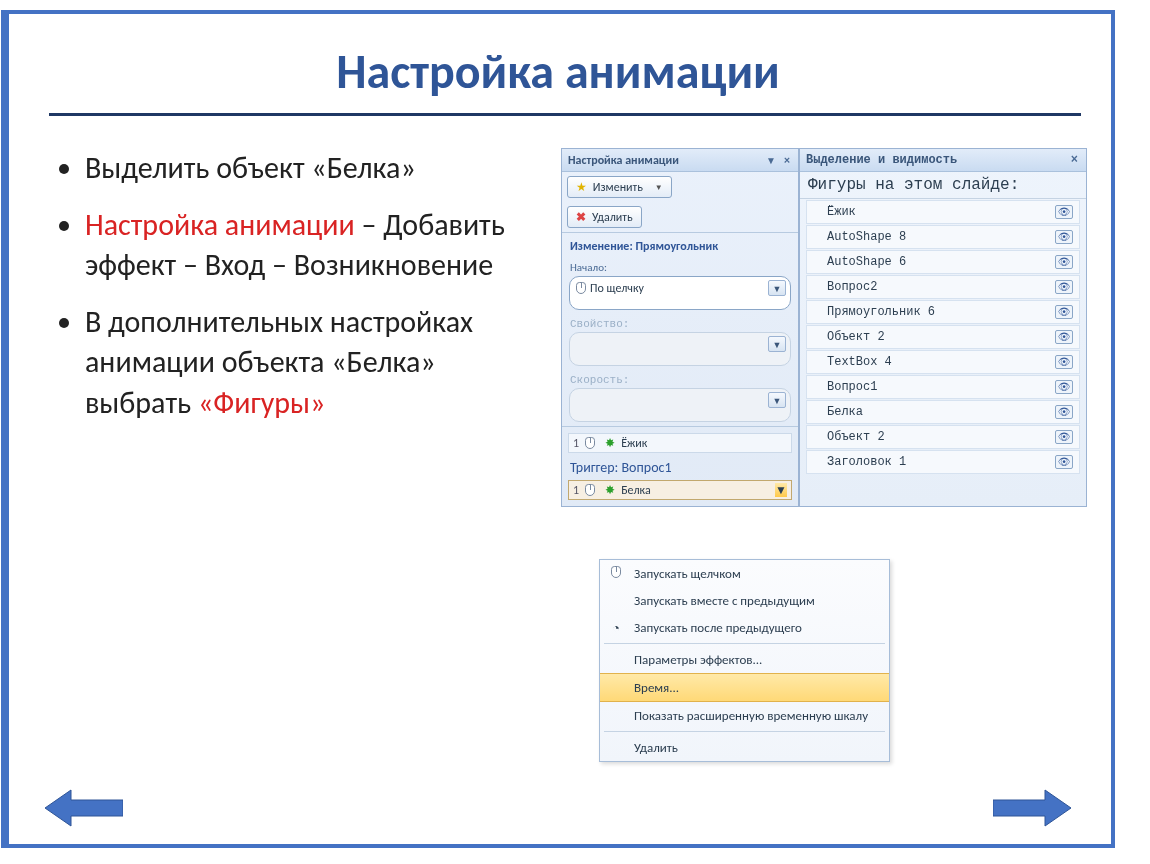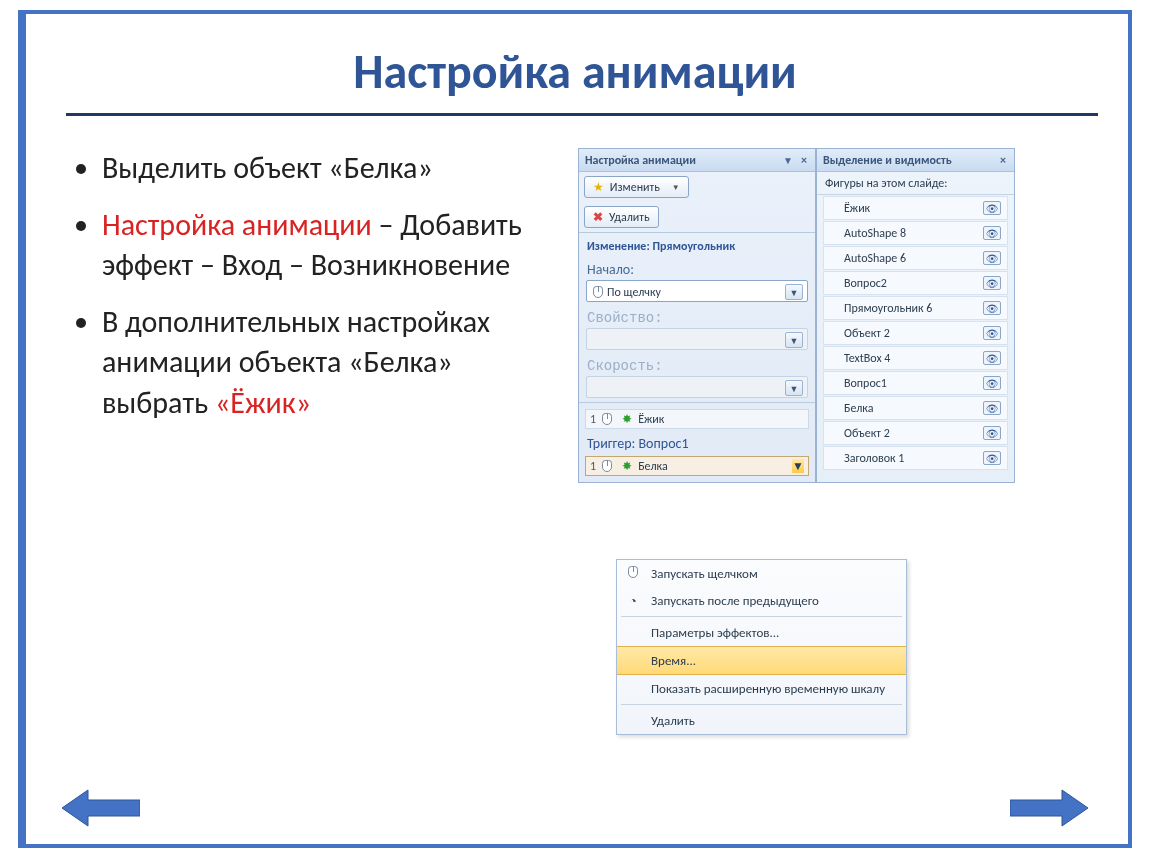--- a/index.html
+++ b/index.html
@@ -1,18 +1,18 @@
 <!DOCTYPE html>
 <html><head>
 <meta charset="utf-8">
 <style>
   * { box-sizing: border-box; margin: 0; padding: 0; }
   body { font-family: Calibri, Arial, sans-serif; background: #fff; width: 1150px; height: 864px; position: relative; }
   .slide {
-    position: absolute; left: 18px; top: 10px; width: 1114px; height: 838px;
+    position: absolute; left: 1px; top: 10px; width: 1114px; height: 838px;
     border: 4px solid #4472c4; background: #fff;
   }
   .slide::before {
     content: ""; position: absolute; left: 0; top: 0; width: 4px; height: 100%; background: #4472c4;
   }
   .title {
     color: #2f5597; font-size: 48px; font-weight: bold; text-align: center; padding: 28px 0 12px;
   }
   .rule { border-top: 3px solid #1f3864; margin: 0 30px 24px 44px; }
   .content { display: flex; padding: 0 10px 0 56px; margin-top: 32px; }
@@ -20,46 +20,46 @@
   .bullets li { font-size: 30px; line-height: 1.35; margin-bottom: 16px; color: #222; }
   .red { color: #d92323; }
   .panels-area { flex: 1; display: flex; gap: 0; padding-left: 20px; }
 
   
   .panel {
     background: linear-gradient(#eaf1fb, #e1eaf6);
     border: 1px solid #9bb3d3; font-size: 12px; color: #2c3e50; position: relative;
   }
   .anim-panel { width: 238px; }
-  .vis-panel { width: 199px; background: linear-gradient(#eef4fc, #e6eef8); }
+  .vis-panel { width: 288px; background: linear-gradient(#eef4fc, #e6eef8); font-family: Liberation Mono, monospace; }
   .panel-head {
     background: linear-gradient(#e2ecf9, #c9dbf1); padding: 4px 6px; display: flex; align-items: center;
     color: #3a567a; font-weight: bold; border-bottom: 1px solid #aac1dc;
   }
   .panel-head .spacer { flex: 1; }
   .panel-head .drop { color: #4a6a94; font-size: 10px; margin-right: 6px; }
   .close-x { color: #4a6a94; font-weight: bold; cursor: pointer; padding: 0 2px; }
 
   .btn {
     display: inline-flex; align-items: center; gap: 6px;
     background: linear-gradient(#fff, #e3ecf7); border: 1px solid #8aa6c7;
     border-radius: 3px; padding: 3px 8px; color: #2c3e50; font-size: 12px; margin: 4px 5px;
   }
   .btn .star { color: #e1b400; }
   .btn .tri { font-size: 8px; color: #555; margin-left: 6px; }
   .btn .xx { color: #d44; font-weight: bold; }
 
   .section-label {
     color: #2f5597; font-weight: bold; padding: 6px 8px 4px; border-top: 1px solid #b7cae0;
   }
-  .field-label { color: #4a6a94; padding: 4px 8px 2px; font-size: 14px; }
+  .field-label { color: #4a6a94; padding: 4px 8px 2px; font-size: 11px; }
   .field-label.disabled { color: #9bb0c7; font-family: Liberation Mono, monospace; }
   .select-box {
-    margin: 0 7px 4px; background: #fff; border: 1px solid #8aa6c7; border-radius: 2px;
-    display: flex; align-items: center; padding: 3px 4px 1px 6px; font-size: 12px;
+    margin: 0 7px 4px; background: #fff; border: 1px solid #8aa6c7; border-radius: 10px;
+    display: flex; align-items: center; padding: 3px 4px 13px 6px; font-size: 12px;
   }
   .select-box.disabled { background: #eef2f7; color: #a8b7c8; border-color: #c5d3e3; }
   .select-box .val { flex: 1; }
   .select-box .arr {
     width: 18px; height: 16px; display: flex; align-items: center; justify-content: center;
     background: linear-gradient(#f5f9fe, #d7e4f2); border: 1px solid #9bb3d3; border-radius: 2px;
     color: #3a567a; font-size: 9px;
   }
   .mouse-icon {
     display: inline-block; width: 10px; height: 12px; border: 1px solid #7a8aa0;
@@ -82,21 +82,21 @@
     position: absolute; left: 594px; top: 545px; width: 291px;
     background: linear-gradient(#fbfcfe, #f1f5fb); border: 1px solid #a7bdd8;
     box-shadow: 2px 2px 4px rgba(0,0,0,0.15); font-size: 13px; color: #2c3e50;
   }
   .ctx-item { display: flex; align-items: center; padding: 6px 10px 6px 34px; position: relative; }
   .ctx-item .ic { position: absolute; left: 8px; width: 16px; text-align: center; font-size: 12px; }
   .ctx-item.hl { background: linear-gradient(#ffe9a8, #ffd977); border: 1px solid #e1b24c; border-left: none; border-right: none; }
   .ctx-sep { border-top: 1px solid #c5d3e3; margin: 2px 4px; }
 
   
-  .vis-sub { padding: 4px 8px; color: #2c3e50; border-bottom: 1px solid #c5d3e3; font-size: 12px; }
+  .vis-sub { padding: 4px 8px; color: #2c3e50; border-bottom: 1px solid #c5d3e3; font-size: 16px; }
   .vis-row {
     display: flex; align-items: center; padding: 4px 6px 4px 20px; margin: 1px 6px;
     background: #f6f9fd; border: 1px solid #d6e2f0; font-size: 12px;
   }
   .vis-row span.t { flex: 1; }
   .eye {
     width: 18px; height: 14px; border: 1px solid #8aa6c7; border-radius: 2px;
     display: flex; align-items: center; justify-content: center; background: #eef4fb;
     color: #2f5597; font-size: 10px;
   }
@@ -116,21 +116,21 @@
   <div class="title">Настройка анимации</div>
   <div class="rule"></div>
 
   <div class="content">
     <ul class="bullets">
       <li><span>Выделить объект «Белка»</span></li>
       <li>
         <span class="red">Настройка анимации</span><span> – Добавить эффект – Вход – Возникновение</span>
       </li>
       <li>
-        <span>В дополнительных настройках анимации объекта «Белка» выбрать </span><span class="red">«Ёжик»</span>
+        <span>В дополнительных настройках анимации объекта «Белка» выбрать </span><span class="red">«Фигуры»</span>
       </li>
     </ul>
 
     <div class="panels-area">
 
       <div class="panel anim-panel">
         <div class="panel-head">
           <span>Настройка анимации</span>
           <span class="spacer"></span>
           <span class="drop">▼</span>
@@ -246,20 +246,23 @@
 
     </div>
   </div>
 
   <div class="ctx-menu">
     <div class="ctx-item">
       <span class="ic"><span class="mouse-icon" style="margin:0"></span></span>
       <span>Запускать щелчком</span>
     </div>
     <div class="ctx-item">
+      <span>Запускать вместе с предыдущим</span>
+    </div>
+    <div class="ctx-item">
       <span class="ic">◔</span>
       <span>Запускать после предыдущего</span>
     </div>
     <div class="ctx-sep"></div>
     <div class="ctx-item">
       <span>Параметры эффектов...</span>
     </div>
     <div class="ctx-item hl">
       <span>Время...</span>
     </div>

